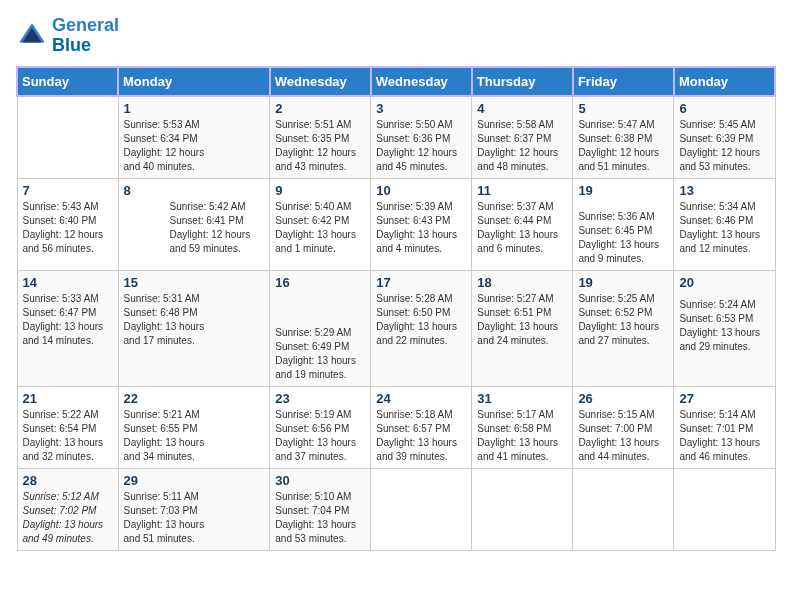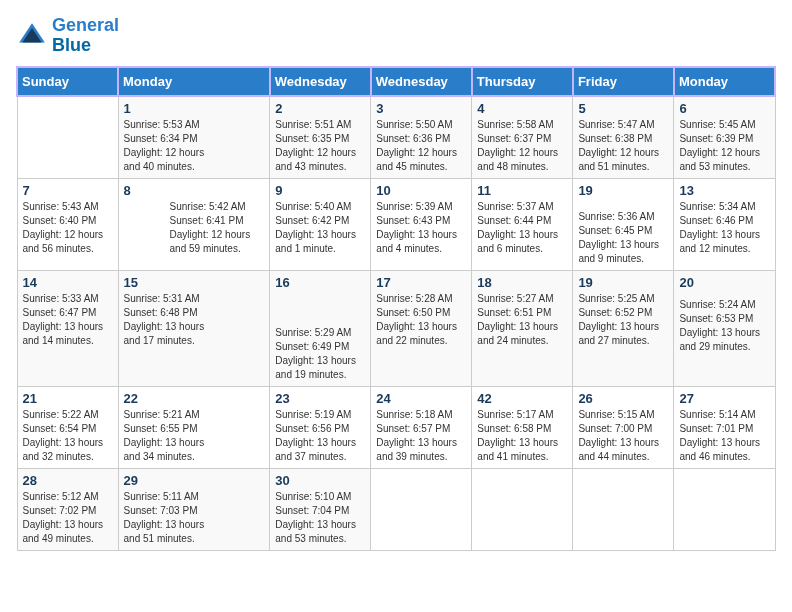--- a/index.html
+++ b/index.html
@@ -292,21 +292,21 @@
 and 37 minutes.</div>
         </td>
         <td>
           <span class="day-number">24</span>
           <div class="day-detail" style="white-space: pre-line;">Sunrise: 5:18 AM
 Sunset: 6:57 PM
 Daylight: 13 hours
 and 39 minutes.</div>
         </td>
         <td>
-          <span class="day-number">42</span>
+          <span class="day-number">31</span>
           <div class="day-detail" style="white-space: pre-line;">Sunrise: 5:17 AM
 Sunset: 6:58 PM
 Daylight: 13 hours
 and 41 minutes.</div>
         </td>
         <td>
           <span class="day-number">26</span>
           <div class="day-detail" style="white-space: pre-line;">Sunrise: 5:15 AM
 Sunset: 7:00 PM
 Daylight: 13 hours
@@ -316,21 +316,21 @@
           <span class="day-number">27</span>
           <div class="day-detail" style="white-space: pre-line;">Sunrise: 5:14 AM
 Sunset: 7:01 PM
 Daylight: 13 hours
 and 46 minutes.</div>
         </td>
       </tr>
       <tr>
         <td>
           <span class="day-number">28</span>
-          <div class="day-detail" style="white-space: pre-line;">Sunrise: 5:12 AM
+          <div class="day-detail" style="white-space: pre-line; font-style: italic;">Sunrise: 5:12 AM
 Sunset: 7:02 PM
 Daylight: 13 hours
 and 49 minutes.</div>
         </td>
         <td>
           <span class="day-number">29</span>
           <div class="day-detail" style="white-space: pre-line;">Sunrise: 5:11 AM
 Sunset: 7:03 PM
 Daylight: 13 hours
 and 51 minutes.</div>

